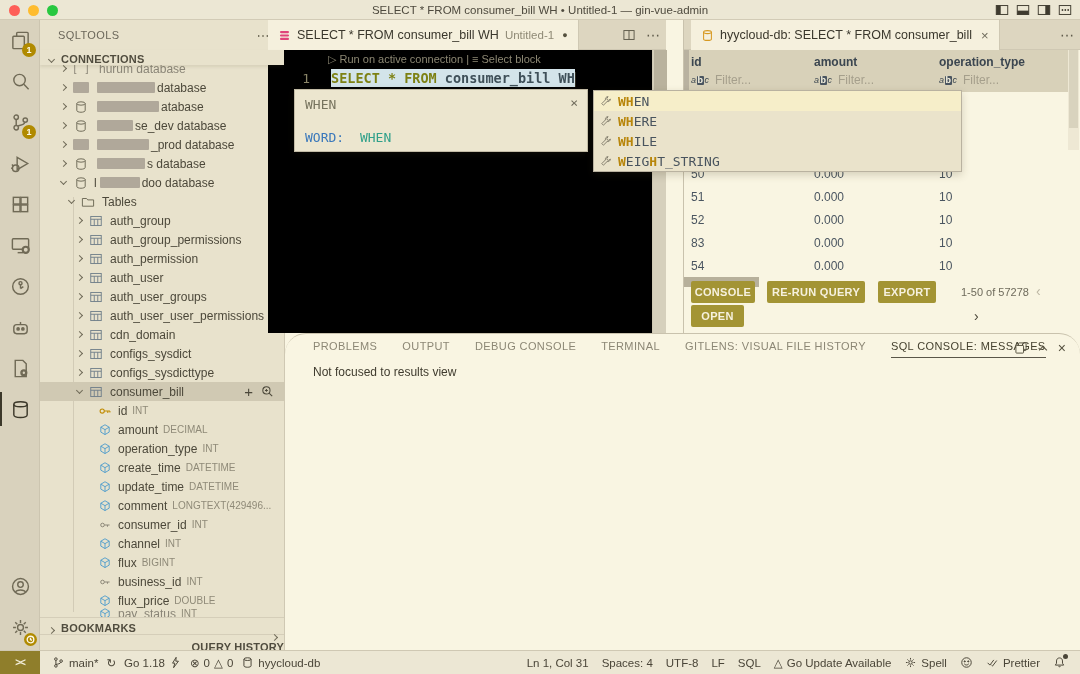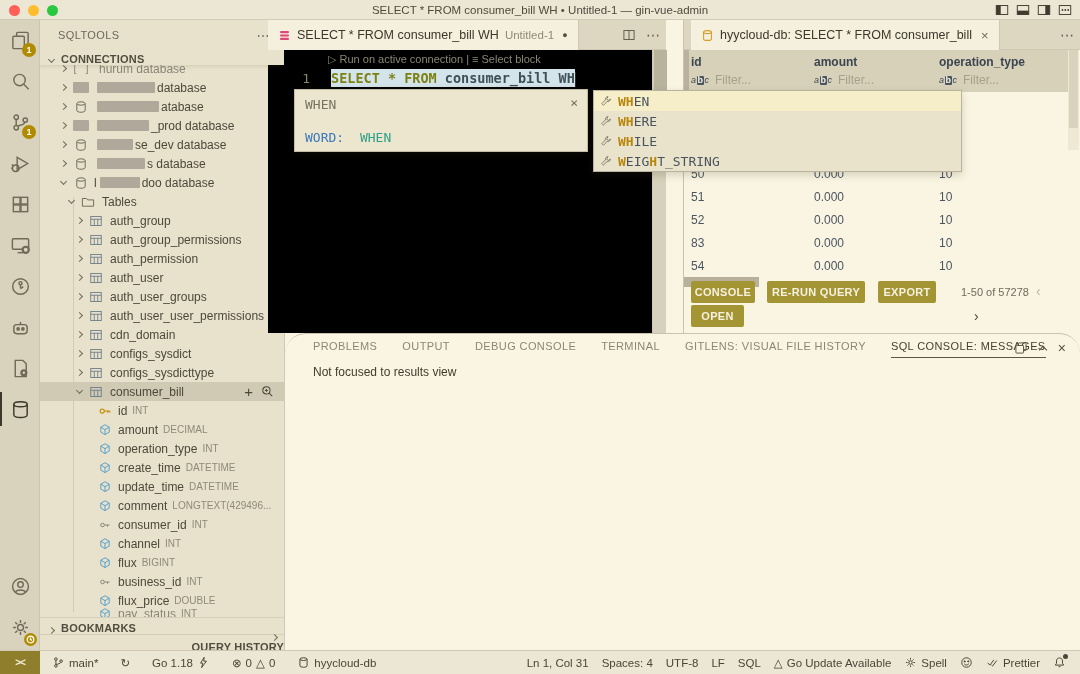--- a/index.html
+++ b/index.html
@@ -140,21 +140,21 @@
   .ptab.active { color:#45412f; border-bottom:1px solid #5a5648; }
   .panel-actions { position:absolute; right:14px; top:6px; display:flex; gap:12px; align-items:center; color:#55513f; }
   .panel-actions svg { width:14px; height:14px; }
   .chev-up { width:6px; height:6px; border-left:1.6px solid #55513f; border-top:1.6px solid #55513f; transform:rotate(45deg); margin-top:3px; }
   .pclose { font-size:14px; }
   .panel-msg { position:absolute; left:28px; top:31px; font-size:12px; color:#3f3b2e; }
 
   
   .statusbar { position:absolute; left:0; top:650px; width:1080px; height:24px; background:#ece7d4; border-top:1px solid #cfc8b3; display:flex; align-items:center; font-size:11.5px; color:#4a4538; }
   .remote { width:40px; height:24px; background:#8f7e2b; color:#f3eedb; display:flex; align-items:center; justify-content:center; font-size:10px; font-weight:bold; letter-spacing:-1px; flex:none; }
-  .sleft { display:flex; align-items:center; gap:22px; padding-left:12px; }
+  .sleft { display:flex; align-items:center; gap:8px; padding-left:12px; }
   .sright { margin-left:auto; display:flex; align-items:center; gap:13px; padding-right:14px; }
   .sitem { display:flex; align-items:center; gap:4px; white-space:nowrap; }
   .sitem svg { width:13px; height:13px; stroke:currentColor; fill:none; stroke-width:1.5; }
   .bell-wrap { position:relative; }
   .bell-dot { position:absolute; right:-2px; top:-2px; width:5px; height:5px; border-radius:50%; background:#4a4538; }
 </style>
 </head>
 <body>
 
 <div class="stage">
@@ -342,44 +342,44 @@
               </span>
 
             </span>
             <span style="margin-right:3px"></span>
             <span class="redact" style="width: 62px;"></span>
             <span>atabase</span>
           </div>
 
           <div class="trow conn-row">
             <span class="chev"></span>
-            <span class="cicon redact">
-
-              <span class="v-redact"></span>
-
-            </span>
-            <span style="margin-right:3px"></span>
-            <span class="redact" style="width: 52px;"></span>
-            <span>_prod database</span>
-          </div>
-
-          <div class="trow conn-row">
-            <span class="chev"></span>
             <span class="cicon db">
               <span class="v-db">
                 <svg viewBox="0 0 20 20" fill="none" stroke="currentColor" stroke-width="1.4">
                   <ellipse cx="10" cy="5" rx="6" ry="2.4"></ellipse>
                   <path d="M4 5v10c0 1.4 2.7 2.5 6 2.5s6-1.1 6-2.5V5"></path>
                 </svg>
               </span>
 
             </span>
             <span style="margin-right:3px"></span>
             <span class="redact" style="width: 36px;"></span>
             <span>se_dev database</span>
+          </div>
+
+          <div class="trow conn-row">
+            <span class="chev"></span>
+            <span class="cicon redact">
+
+              <span class="v-redact"></span>
+
+            </span>
+            <span style="margin-right:3px"></span>
+            <span class="redact" style="width: 52px;"></span>
+            <span>_prod database</span>
           </div>
 
           <div class="trow conn-row">
             <span class="chev"></span>
             <span class="cicon db">
               <span class="v-db">
                 <svg viewBox="0 0 20 20" fill="none" stroke="currentColor" stroke-width="1.4">
                   <ellipse cx="10" cy="5" rx="6" ry="2.4"></ellipse>
                   <path d="M4 5v10c0 1.4 2.7 2.5 6 2.5s6-1.1 6-2.5V5"></path>
                 </svg>

